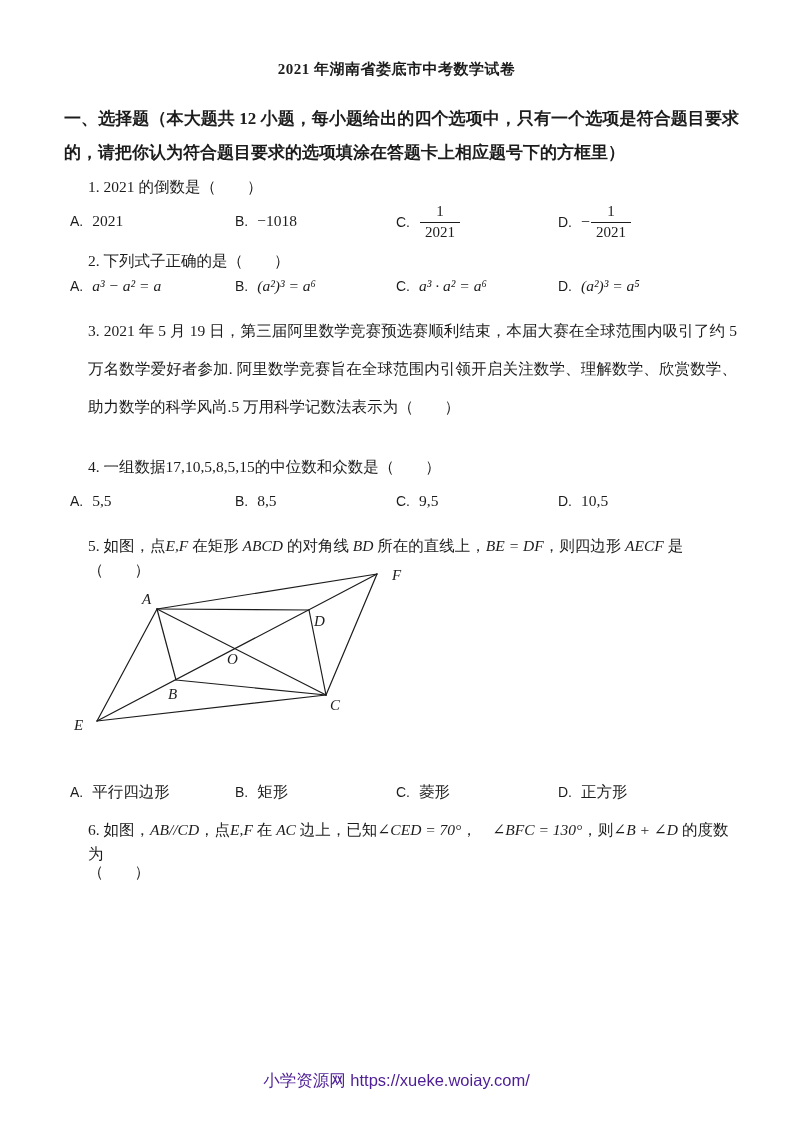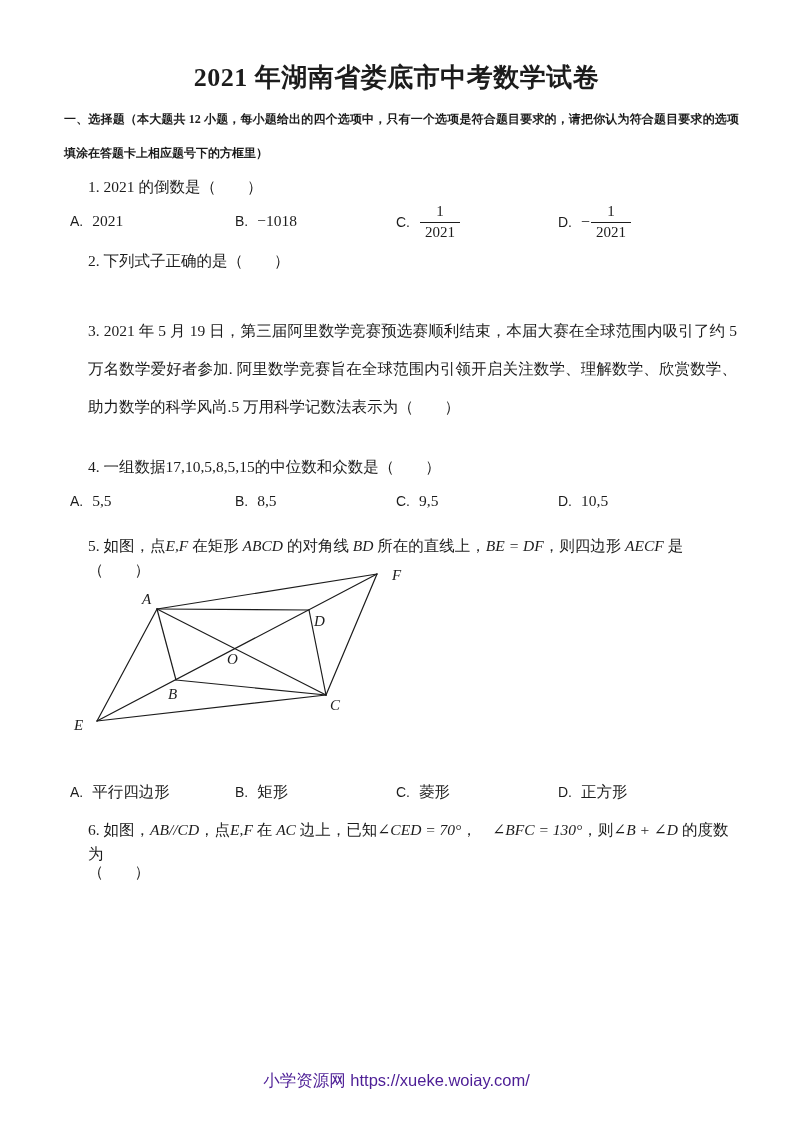--- a/index.html
+++ b/index.html
@@ -1,20 +1,20 @@
 <!DOCTYPE html>
 <html><head>
 <meta charset="utf-8">
 <style>
   html,body{margin:0;padding:0;background:#ffffff;}
   .page{position:relative;width:793px;height:1122px;background:#ffffff;overflow:hidden;
         color:#1c1c1c;font-family:"Liberation Serif","DejaVu Serif",serif;}
   .abs{position:absolute;}
-  .title{left:0;right:0;top:60px;text-align:center;font-size:26px;font-weight:bold;letter-spacing:0.5px;}
-  .heading{left:64px;right:54px;top:102px;font-size:12px;font-weight:bold;line-height:34px;text-align:justify;}
+  .title{left:0;right:0;top:60px;text-align:center;font-size:15px;font-weight:bold;letter-spacing:0.5px;}
+  .heading{left:64px;right:54px;top:102px;font-size:17px;font-weight:bold;line-height:34px;text-align:justify;}
   .stem{left:66px;right:56px;font-size:15.5px;white-space:pre-wrap;line-height:24px;margin-left:22px;}
   .q3para{line-height:38px;text-align:justify;}
   .opts{left:0;right:0;height:44px;padding-left:44px;}
   .opt{position:absolute;top:0;white-space:pre;}
   .opt.a{left:70px}.opt.b{left:235px}.opt.c{left:396px}.opt.d{left:558px}
   .lbl{font-family:"Liberation Sans","DejaVu Sans",sans-serif;font-size:14px;margin-right:9px;}
   .val{font-size:15.5px;}
   .var{font-style:italic;font-family:"Liberation Serif","DejaVu Serif","DejaVu Sans",serif;}
   .fracopt{display:flex;align-items:center;height:48px;}
   .frac{display:inline-block;text-align:center;font-size:15px;line-height:1.3;}
@@ -37,20 +37,26 @@
 
   <div class="abs stem" style="top:175px">1. 2021 的倒数是（　　）</div>
   <div class="abs opts" style="top:198px;height:52px">
     <span class="opt a" style="top:14px"><span class="lbl">A.</span><span class="val">2021</span></span>
     <span class="opt b" style="top:14px"><span class="lbl">B.</span><span class="val">−1018</span></span>
     <span class="opt c fracopt"><span class="lbl">C.</span><span class="sign"></span><span class="frac"><span class="num">1</span><span class="den">2021</span></span></span>
     <span class="opt d fracopt"><span class="lbl">D.</span><span class="sign">−</span><span class="frac"><span class="num">1</span><span class="den">2021</span></span></span>
   </div>
 
   <div class="abs stem" style="top:249px">2. 下列式子正确的是（　　）</div>
+  <div class="abs opts" style="top:277px">
+    <span class="opt a"><span class="lbl">A.</span><span class="val var">a³ − a² = a</span></span>
+    <span class="opt b"><span class="lbl">B.</span><span class="val var">(a²)³ = a⁶</span></span>
+    <span class="opt c"><span class="lbl">C.</span><span class="val var">a³ · a² = a⁶</span></span>
+    <span class="opt d"><span class="lbl">D.</span><span class="val var">(a²)³ = a⁵</span></span>
+  </div>
 
   <div class="abs stem q3para" style="top:312px">3. 2021 年 5 月 19 日，第三届阿里数学竞赛预选赛顺利结束，本届大赛在全球范围内吸引了约 5 万名数学爱好者参加. 阿里数学竞赛旨在全球范围内引领开启关注数学、理解数学、欣赏数学、助力数学的科学风尚.5 万用科学记数法表示为（　　）</div>
 
   <div class="abs stem" style="top:455px"><span class="cn">4. 一组数据</span><span>17,10,5,8,5,15</span><span class="cn">的中位数和众数是（　　）</span></div>
   <div class="abs opts" style="top:492px">
     <span class="opt a"><span class="lbl">A.</span><span class="val">5,5</span></span>
     <span class="opt b"><span class="lbl">B.</span><span class="val">8,5</span></span>
     <span class="opt c"><span class="lbl">C.</span><span class="val">9,5</span></span>
     <span class="opt d"><span class="lbl">D.</span><span class="val">10,5</span></span>
   </div>

